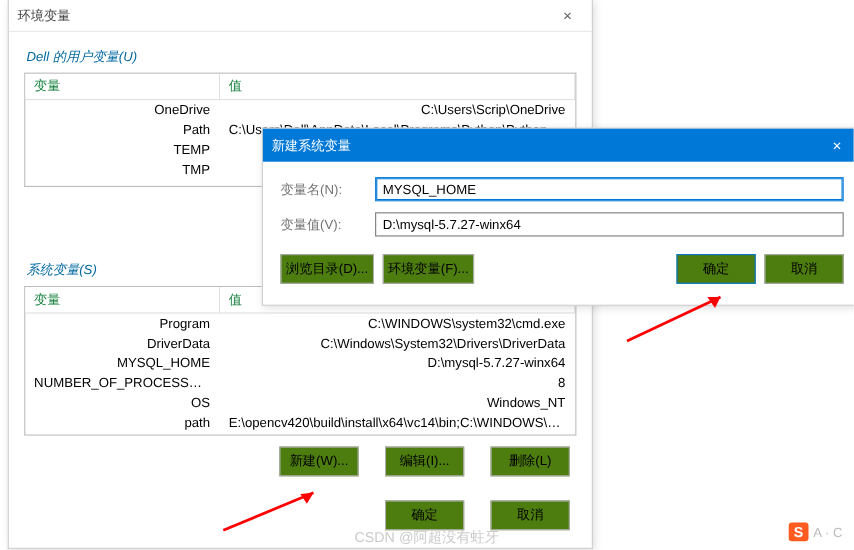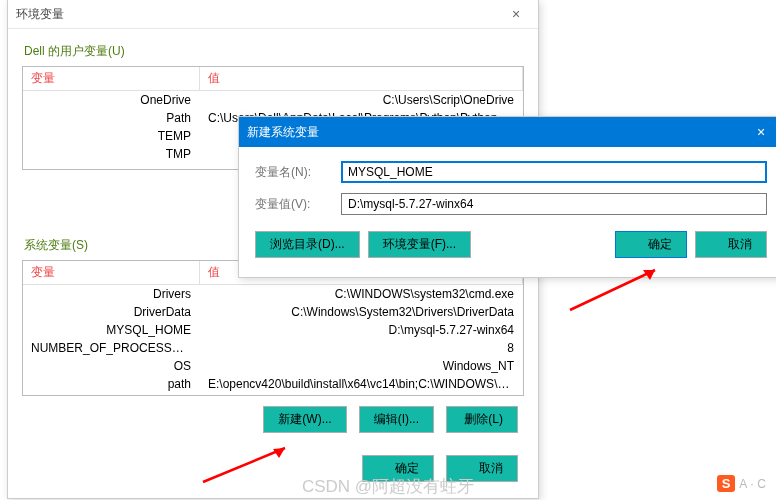--- a/index.html
+++ b/index.html
@@ -2,29 +2,29 @@
 <html><head>
 <meta charset="utf-8">
 <style>
 body { margin:0; font-family:"Microsoft YaHei","Segoe UI",Tahoma,sans-serif; font-size:12px; background:#fff; color:#000; width:776px; height:500px; overflow:hidden; position:relative; }
 .win { position:absolute; background:#fff; border:1px solid #ccc; box-shadow:2px 2px 8px rgba(0,0,0,0.15); }
 .main-win { left:7px; top:0; width:530px; height:498px; border-top:none; }
 .titlebar { height:28px; display:flex; align-items:center; padding:0 8px; border-bottom:1px solid #e8e8e8; color:#444; }
 .titlebar .spacer { flex:1; }
 .close-x { width:28px; text-align:center; font-size:14px; color:#666; cursor:default; }
 .body-pad { padding:10px 14px 0 14px; }
-.group-lbl { margin:4px 0 6px 2px; color:#4d7c0f; }
+.group-lbl { margin:4px 0 6px 2px; color:#0369a1;font-style:italic; }
 .tbl-wrap { border:1px solid #bcbcbc; height:102px; overflow:hidden; background:#fff; position:relative; }
 .tbl-wrap.sys { height:134px; }
 .tbl { width:100%; border-collapse:collapse; table-layout:fixed; white-space:nowrap; }
-.tbl th { text-align:left; font-weight:normal; background:#fff; border-right:1px solid #e0e0e0; border-bottom:1px solid #e0e0e0; padding:3px 8px; color:#ef4444; position:sticky; top:0; }
+.tbl th { text-align:left; font-weight:normal; background:#fff; border-right:1px solid #e0e0e0; border-bottom:1px solid #e0e0e0; padding:3px 8px; color:#15803d; position:sticky; top:0; }
 .tbl td { padding:2px 8px; overflow:hidden; text-overflow:ellipsis; border-right:1px solid transparent;text-align:right; }
 .col-name { width:160px; }
-.btn-row { display:flex; justify-content:flex-end; gap:12px; padding:10px 6px 4px 0; }
-button { font-family:inherit; font-size:12px; padding:4px 14px; background:#14b8a6; border:1px solid #adadad; color:#000; min-width:72px;text-align:right; }
+.btn-row { display:flex; justify-content:flex-end; gap:24px; padding:10px 6px 4px 0; }
+button { font-family:inherit; font-size:12px; padding:4px 4px; background:#4d7c0f; border:1px solid #adadad; color:#000; min-width:72px; }
 .dlg { left:238px; top:116px; width:544px; height:160px; }
 .dlg .titlebar { background:#0078d7; color:#fff; border-bottom:none; height:30px; font-size:12px; }
 .dlg .close-x { color:#fff; }
 .dlg-body { padding:14px 16px 0 16px; }
 .form-row { display:flex; align-items:center; margin-bottom:10px; }
 .form-row label { width:86px; color:#737373; }
 .form-row input { flex:1; border:1px solid #7a7a7a; padding:3px 6px; font-family:inherit; font-size:12px; outline:none; }
 .form-row input.focus { border-color:#0078d7; box-shadow:0 0 0 1px #0078d7 inset; }
 .dlg-btn-row { display:flex; gap:8px; padding:6px 16px 12px 16px; }
 .dlg-btn-row .spacer { flex:1; }
@@ -82,21 +82,21 @@
     <div class="tbl-wrap sys">
       <table class="tbl">
         <thead>
             <tr>
           <th class="col-name">变量</th>
           <th>值</th>
         </tr>
           </thead>
         <tbody id="sysRows">
             <tr>
-              <td class="col-name">Drivers</td>
+              <td class="col-name">Program</td>
               <td>C:\WINDOWS\system32\cmd.exe</td>
             </tr>
             <tr>
               <td class="col-name">DriverData</td>
               <td>C:\Windows\System32\Drivers\DriverData</td>
             </tr>
             <tr>
               <td class="col-name">MYSQL_HOME</td>
               <td>D:\mysql-5.7.27-winx64</td>
             </tr>
@@ -158,13 +158,13 @@
 </svg>
 <svg class="arrow" style="left:195px; top:440px;" width="110" height="50">
   <line x1="8" y1="42" x2="90" y2="8" stroke="#ff0000" stroke-width="2.5"></line>
   <polygon points="90,8 78,9 84,18" fill="#ff0000"></polygon>
 </svg>
 
 <div class="watermark">
   <span class="s">S</span>
   <span>A · C</span>
 </div>
-<div style="position:absolute; left:50%; bottom:2px; transform:translateX(-50%); color:#ccc; font-size:17px;">CSDN @阿超没有蛀牙</div>
+<div style="position:absolute; left:50%; bottom:2px; transform:translateX(-50%); color:#ccc; font-size:13px;">CSDN @阿超没有蛀牙</div>
 
 </body></html>

